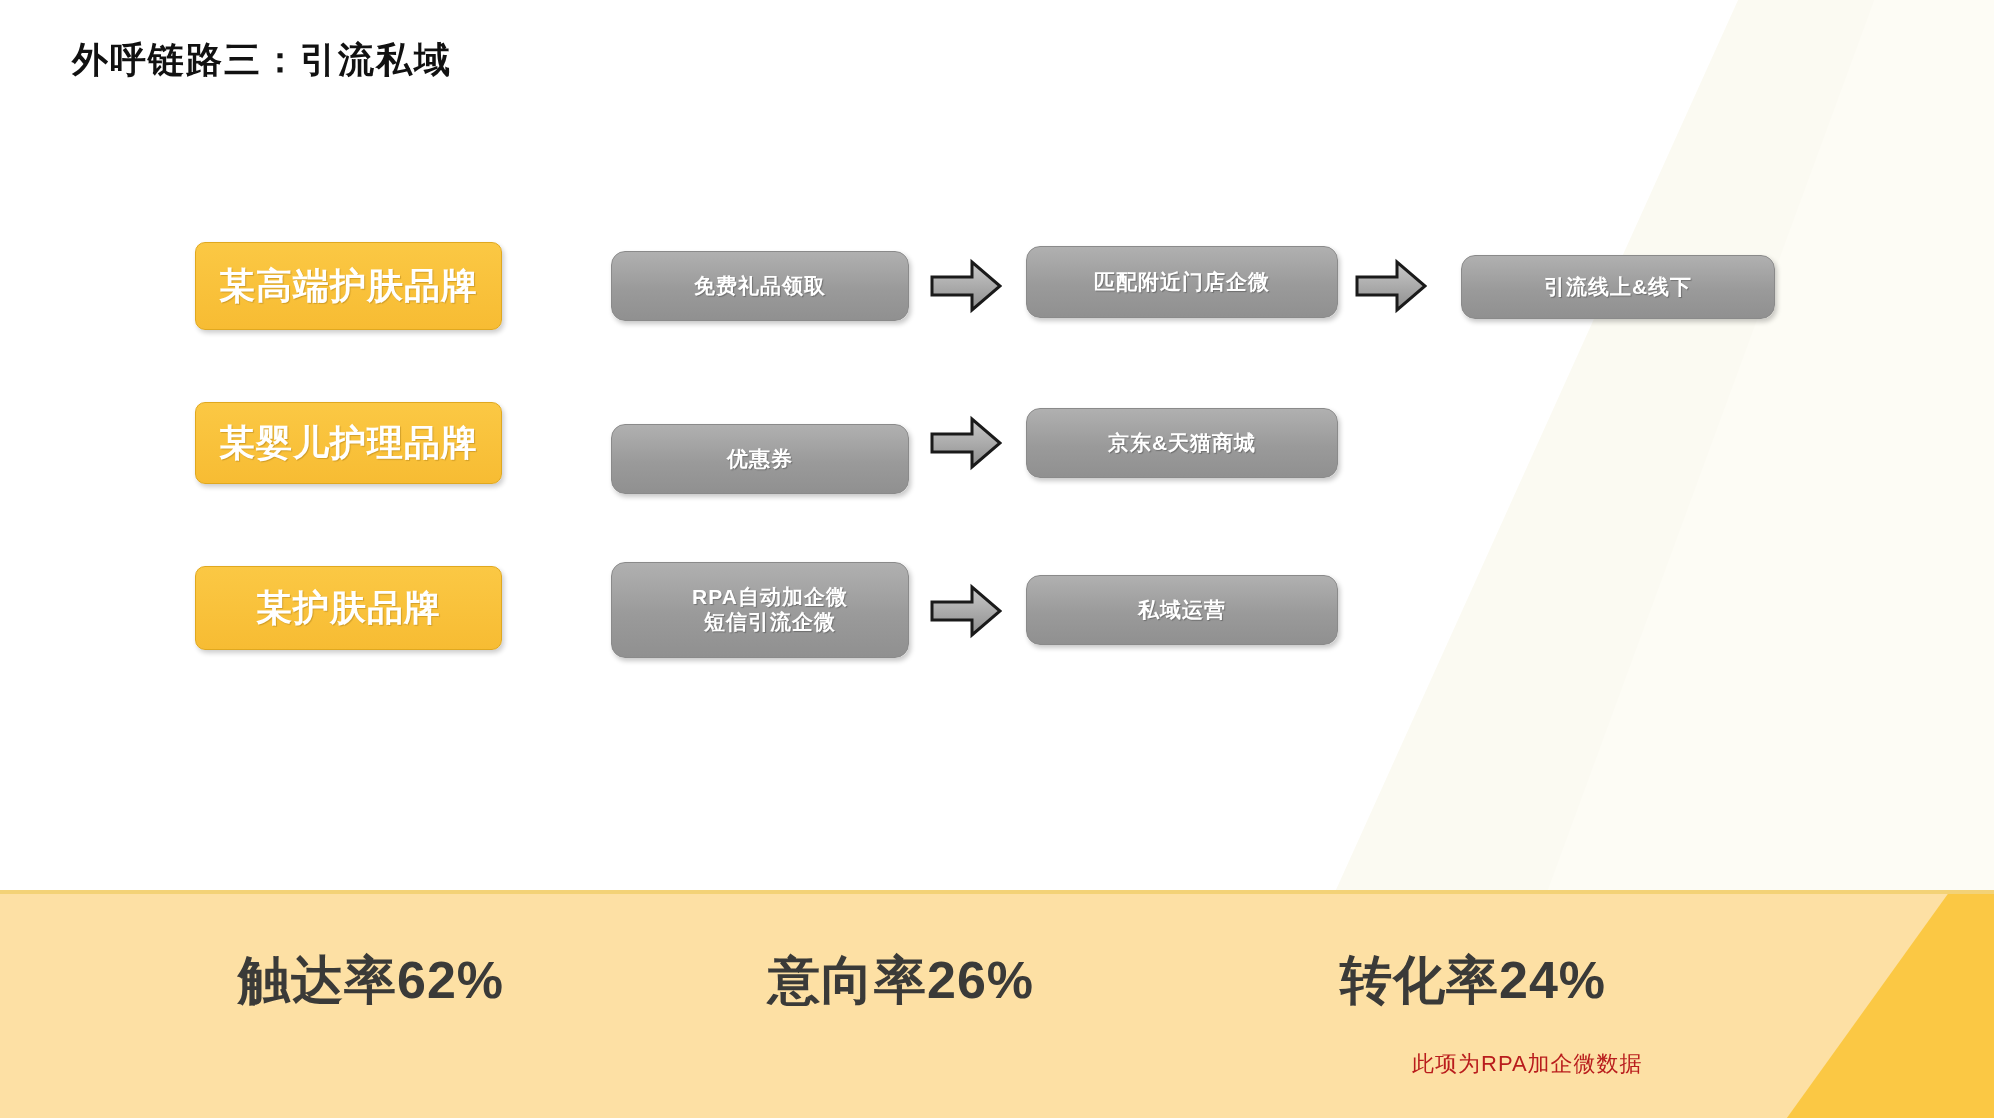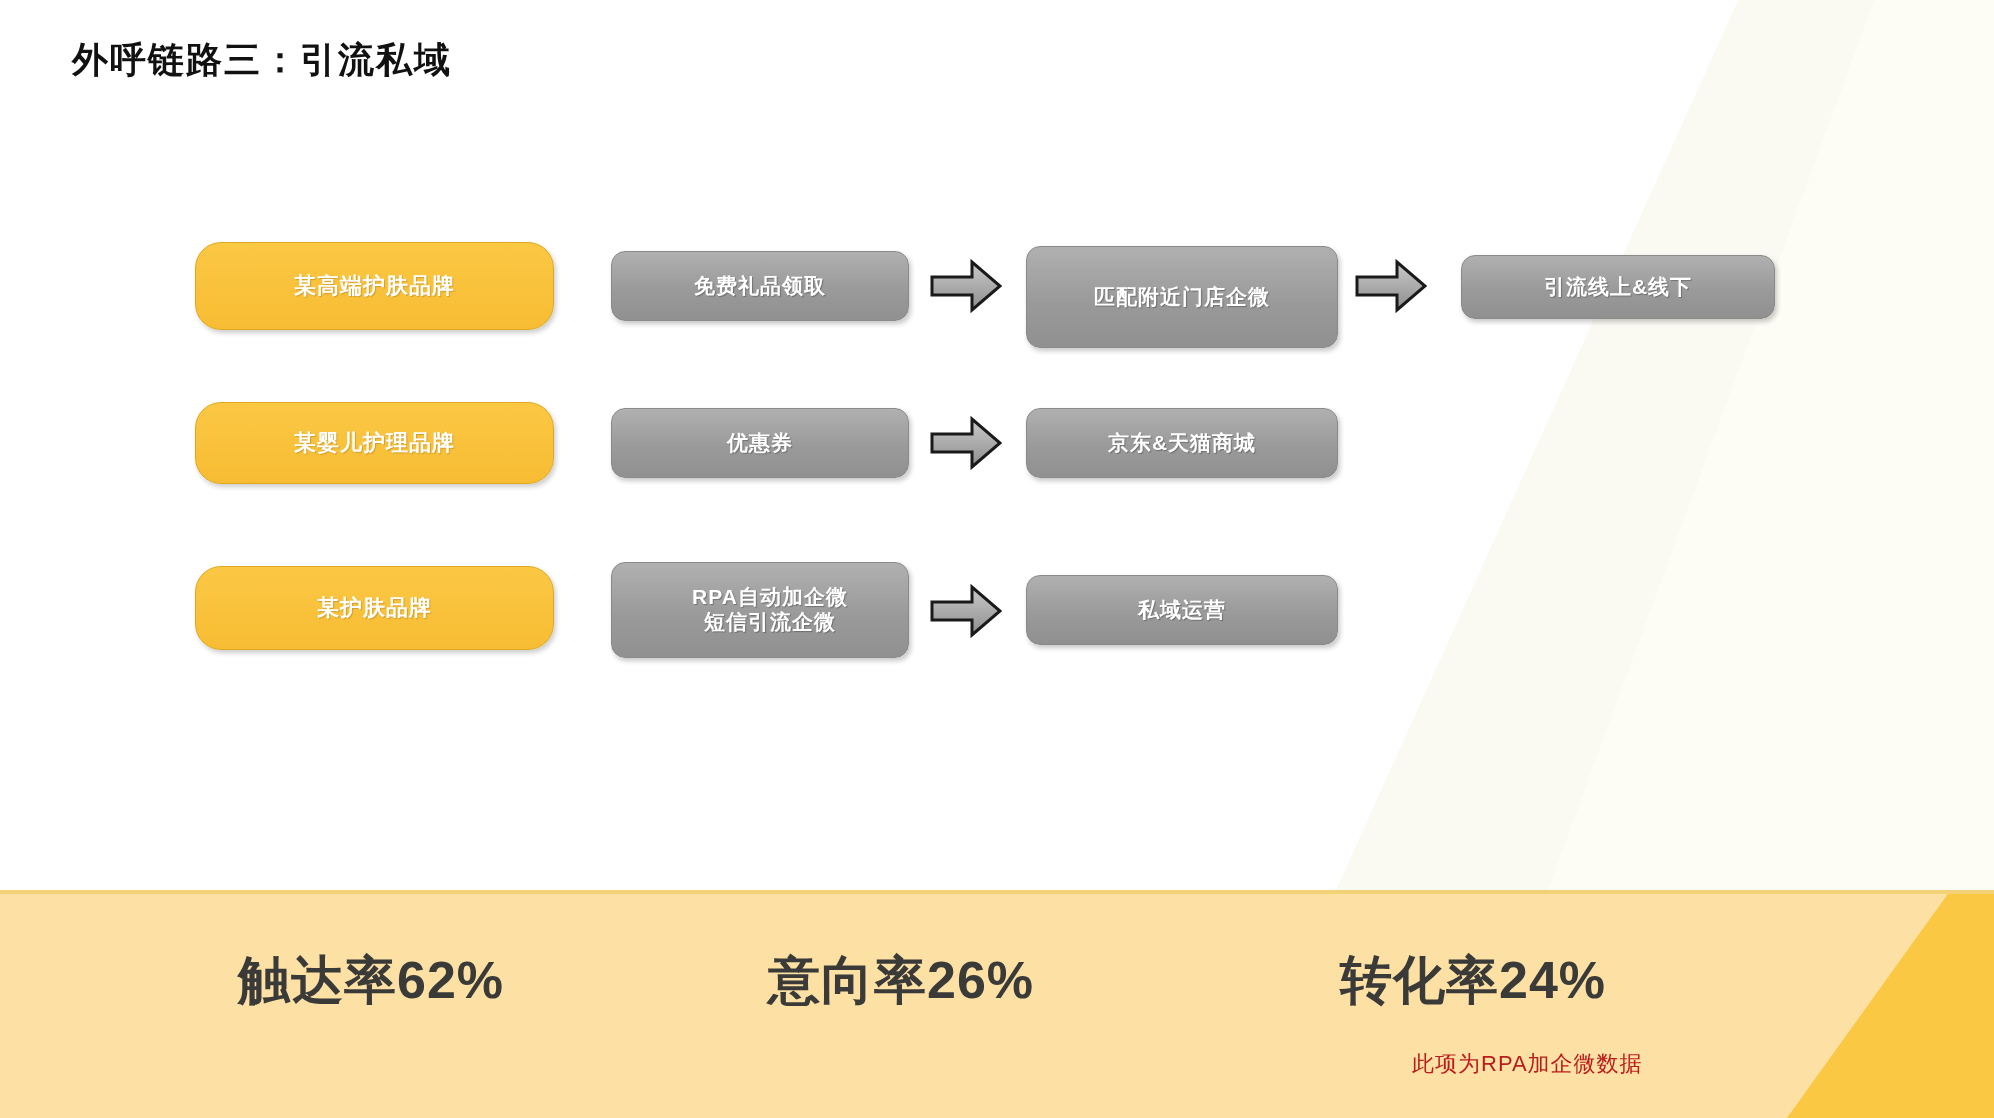--- a/index.html
+++ b/index.html
@@ -59,30 +59,30 @@
     left: 0;
     top: 0;
     width: 1994px;
     height: 890px;
     z-index: 3;
   }
 
   .brand-box {
     position: absolute;
     left: 195px;
-    width: 359px;
+    width: 307px;
     display: flex;
     align-items: center;
     justify-content: center;
     background: linear-gradient(180deg, #fbc844 0%, #f7bc33 100%);
     border: 1px solid #e0a81f;
-    border-radius: 26px;
+    border-radius: 10px;
     box-shadow: 2px 3px 5px rgba(0,0,0,0.20);
     color: #ffffff;
-    font-size: 22px;
+    font-size: 36px;
     font-weight: bold;
     letter-spacing: 1px;
     text-shadow: 1px 1px 1px rgba(120,80,0,0.30);
     box-sizing: border-box;
   }
 
   .gray-box {
     position: absolute;
     display: flex;
     align-items: center;
@@ -176,21 +176,21 @@
         <defs>
           <linearGradient id="ag1" x1="0" y1="0" x2="0" y2="1">
             <stop offset="0%" stop-color="#c9c9c9"></stop>
             <stop offset="100%" stop-color="#8e8e8e"></stop>
           </linearGradient>
         </defs>
         <polygon points="2,19 42,19 42,4 70,28 42,52 42,37 2,37" fill="url(#ag1)" stroke="#1a1a1a" stroke-width="3" stroke-linejoin="miter"></polygon>
       </svg>
     </div>
 
-    <div class="gray-box" style="left:1026px; top:246px; width:312px; height:102px;">
+    <div class="gray-box" style="left:1026px; top:246px; width:312px; height:72px;">
       <span>匹配附近门店企微</span>
     </div>
 
     <div class="arrow" style="left:1355px; top:258px;">
       <svg viewBox="0 0 72 56" width="72" height="56">
         <defs>
           <linearGradient id="ag2" x1="0" y1="0" x2="0" y2="1">
             <stop offset="0%" stop-color="#c9c9c9"></stop>
             <stop offset="100%" stop-color="#8e8e8e"></stop>
           </linearGradient>
@@ -200,21 +200,21 @@
     </div>
 
     <div class="gray-box" style="left:1461px; top:255px; width:314px; height:64px;">
       <span>引流线上&amp;线下</span>
     </div>
 
     <div class="brand-box" style="top:402px; height:82px;">
       <span>某婴儿护理品牌</span>
     </div>
 
-    <div class="gray-box" style="left:611px; top:408px; width:298px; height:70px;">
+    <div class="gray-box" style="left:611px; top:424px; width:298px; height:70px;">
       <span>优惠券</span>
     </div>
 
     <div class="arrow" style="left:930px; top:415px;">
       <svg viewBox="0 0 72 56" width="72" height="56">
         <defs>
           <linearGradient id="ag3" x1="0" y1="0" x2="0" y2="1">
             <stop offset="0%" stop-color="#c9c9c9"></stop>
             <stop offset="100%" stop-color="#8e8e8e"></stop>
           </linearGradient>

